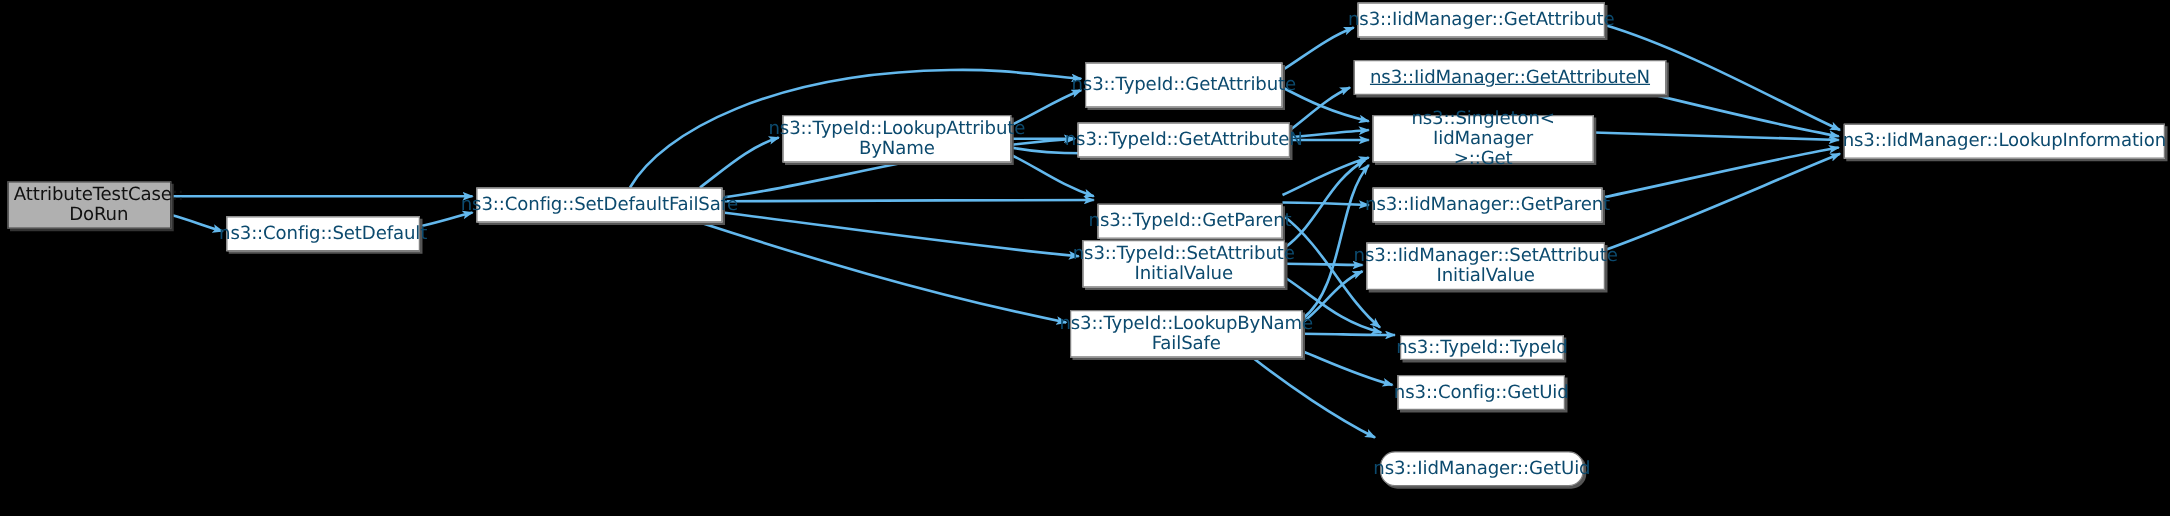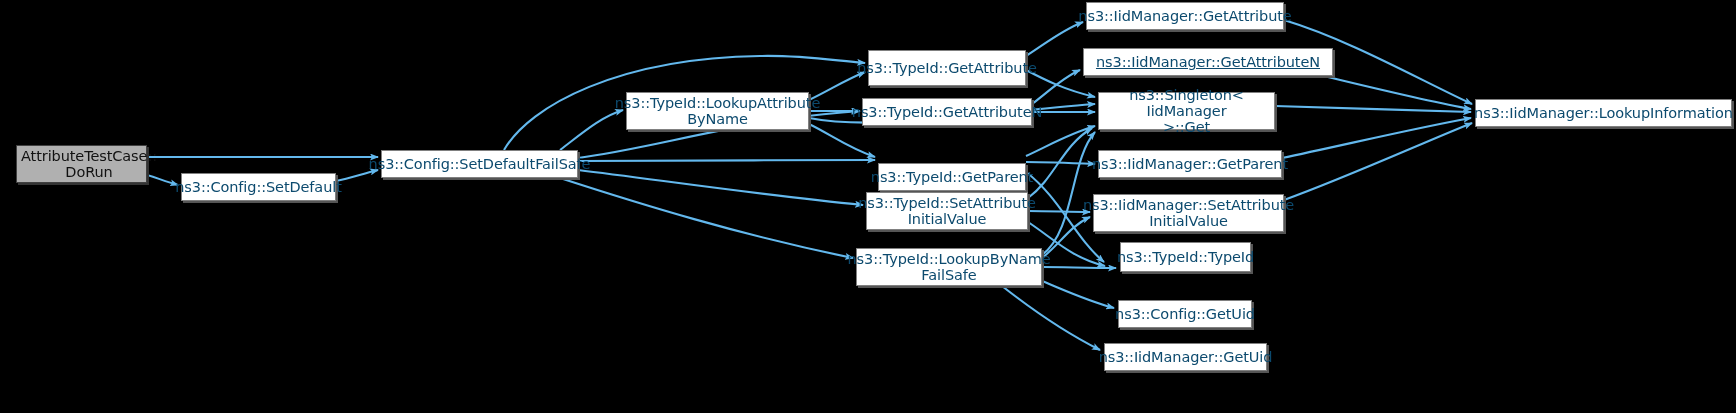--- a/index.html
+++ b/index.html
@@ -89,39 +89,39 @@
         <path d="M1002,286 C1030,308 1068,334 1100,350" fill="none" stroke="#63b8ed" stroke-width="2.1" marker-end="url(#arrowhead)"></path>
         <path d="M1284,20 C1350,40 1420,80 1472,104" fill="none" stroke="#63b8ed" stroke-width="2.1" marker-end="url(#arrowhead)"></path>
         <path d="M1290,68 C1350,82 1420,100 1471,109" fill="none" stroke="#63b8ed" stroke-width="2.1" marker-end="url(#arrowhead)"></path>
         <path d="M1275,106 C1330,108 1410,110 1471,112" fill="none" stroke="#63b8ed" stroke-width="2.1" marker-end="url(#arrowhead)"></path>
         <path d="M1282,158 C1340,146 1415,128 1471,118" fill="none" stroke="#63b8ed" stroke-width="2.1" marker-end="url(#arrowhead)"></path>
         <path d="M1284,200 C1345,178 1420,144 1472,123" fill="none" stroke="#63b8ed" stroke-width="2.1" marker-end="url(#arrowhead)"></path>
       </g>
   </svg>
 
   <div id="nodes-group">
-      <div class="node root" style="left: 16px; top: 145px; width: 131px; height: 38px; padding-left: 20px;">AttributeTestCase::
+      <div class="node root" style="left: 6px; top: 145px; width: 131px; height: 38px; padding-left: 20px;">AttributeTestCase::
 DoRun</div>
       <div class="node" style="left: 181px; top: 173px; width: 155px; height: 28px;">ns3::Config::SetDefault</div>
       <div class="node" style="left: 381px; top: 150px; width: 197px; height: 28px;">ns3::Config::SetDefaultFailSafe</div>
       <div class="node" style="left: 626px; top: 92px; width: 183px; height: 38px;">ns3::TypeId::LookupAttribute
 ByName</div>
       <div class="node" style="left: 868px; top: 50px; width: 158px; height: 36px;">ns3::TypeId::GetAttribute</div>
       <div class="node" style="left: 862px; top: 98px; width: 170px; height: 28px;">ns3::TypeId::GetAttributeN</div>
       <div class="node" style="left: 878px; top: 146px; width: 148px; height: 28px; margin-top: 17px;">ns3::TypeId::GetParent</div>
       <div class="node" style="left: 866px; top: 192px; width: 162px; height: 38px;">ns3::TypeId::SetAttribute
 InitialValue</div>
       <div class="node" style="left: 856px; top: 248px; width: 186px; height: 38px;">ns3::TypeId::LookupByName
 FailSafe</div>
       <div class="node" style="left: 1086px; top: 2px; width: 198px; height: 28px;">ns3::IidManager::GetAttribute</div>
       <div class="node" style="left: 1083px; top: 48px; width: 250px; height: 28px; text-decoration: underline;">ns3::IidManager::GetAttributeN</div>
       <div class="node" style="left: 1098px; top: 92px; width: 177px; height: 38px;">ns3::Singleton&lt; IidManager
 &gt;::Get</div>
       <div class="node" style="left: 1098px; top: 150px; width: 184px; height: 28px;">ns3::IidManager::GetParent</div>
       <div class="node" style="left: 1093px; top: 194px; width: 191px; height: 38px;">ns3::IidManager::SetAttribute
 InitialValue</div>
-      <div class="node" style="left: 1120px; top: 242px; width: 131px; height: 30px;">ns3::TypeId::TypeId</div>
+      <div class="node" style="left: 1120px; top: 268px; width: 131px; height: 20px;">ns3::TypeId::TypeId</div>
       <div class="node" style="left: 1118px; top: 300px; width: 134px; height: 28px;">ns3::Config::GetUid</div>
-      <div class="node" style="left: 1104px; top: 343px; width: 163px; height: 28px;">ns3::IidManager::GetUid</div>
+      <div class="node" style="left: 1104px; top: 361px; width: 163px; height: 28px; border-radius: 12px;">ns3::IidManager::GetUid</div>
       <div class="node" style="left: 1475px; top: 99px; width: 257px; height: 28px;">ns3::IidManager::LookupInformation</div>
     </div>
 
 </div>
 
 </body></html>

